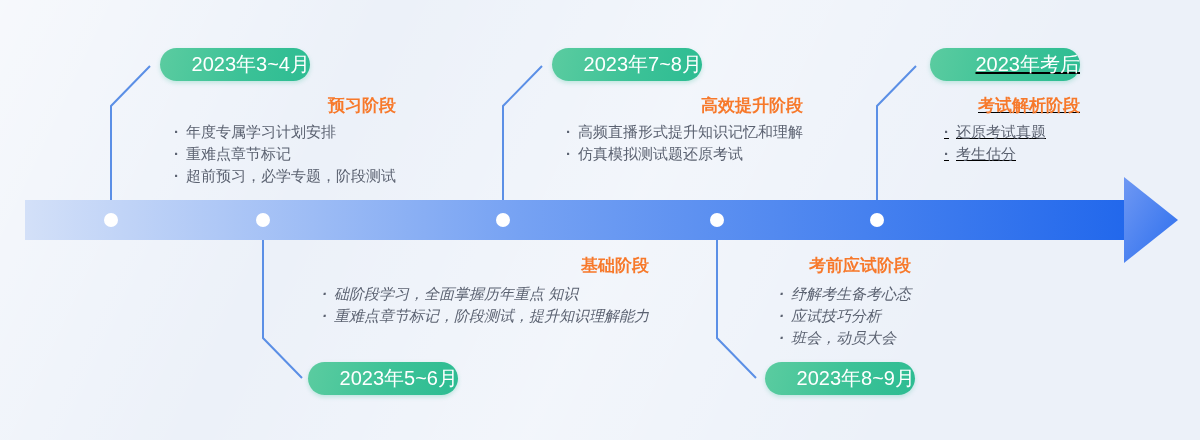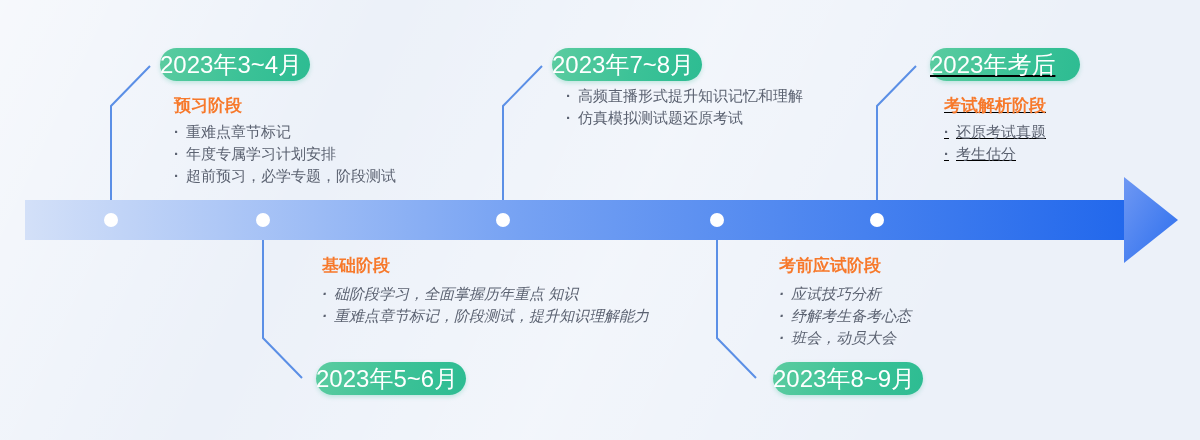--- a/index.html
+++ b/index.html
@@ -21,52 +21,53 @@
   
   .phase{
     position:absolute;
     white-space:nowrap;
   }
   .pill{
     width:150px;height:33px;
     border-radius:17px;
     background:linear-gradient(105deg,#5bcca0 0%,#3cc297 55%,#2dbc92 100%);
     color:#ffffff;
-    font-size:24px;
+    font-size:20px;
     line-height:33px;
-    text-align:left;
+    text-align:right;
     box-shadow:0 2px 4px rgba(46,189,147,0.25);
   }
   .phase-title{
     margin:13px 0 0 14px;
     font-size:17px;
     font-weight:bold;
     color:#f7792b;
     line-height:23px;
+    text-align:right;
   }
   .bullets{
     list-style:none;
     margin:4px 0 0 14px;
     padding:0;
   }
   .bullets li{
     font-size:15px;
     line-height:22px;
     color:#5b6271;
   }
   .bullets li::before{
     content:"\00B7";
     font-weight:bold;
     margin-right:7px;
     color:#5b6271;
   }
   
   .phase.bottom .phase-title{margin:2px 0 0 14px;}
   .phase.bottom .bullets{margin-top:6px;font-style:italic;}
-  .phase.bottom .pill{position:absolute;left:8px;top:110px;}
+  .phase.bottom .pill{position:absolute;left:0;top:110px;}
   .phase.bottom{height:150px;}
   
   #phase-1{left:160px;top:48px;}
   #phase-3{left:552px;top:48px;}
   #phase-5{left:930px;top:48px;text-decoration:underline;}
   #phase-2{left:308px;top:252px;}
   #phase-4{left:765px;top:252px;}
 </style>
 </head>
 <body>
@@ -99,48 +100,49 @@
     <circle cx="263" cy="220" r="7" fill="#ffffff"></circle>
     <circle cx="503" cy="220" r="7" fill="#ffffff"></circle>
     <circle cx="717" cy="220" r="7" fill="#ffffff"></circle>
     <circle cx="877" cy="220" r="7" fill="#ffffff"></circle>
   </svg>
 
   <div class="phase top" id="phase-1">
     <div class="pill">2023年3~4月</div>
     <div class="phase-title">预习阶段</div>
     <ul class="bullets">
+      <li>年度专属学习计划安排</li>
       <li>重难点章节标记</li>
-      <li>年度专属学习计划安排</li>
       <li>超前预习，必学专题，阶段测试</li>
     </ul>
   </div>
 
   <div class="phase bottom" id="phase-2">
     <div class="phase-title">基础阶段</div>
     <ul class="bullets">
       <li>础阶段学习，全面掌握历年重点 知识</li>
       <li>重难点章节标记，阶段测试，提升知识理解能力</li>
     </ul>
     <div class="pill">2023年5~6月</div>
   </div>
 
   <div class="phase top" id="phase-3">
     <div class="pill">2023年7~8月</div>
+    <div class="phase-title">高效提升阶段</div>
     <ul class="bullets">
       <li>高频直播形式提升知识记忆和理解</li>
       <li>仿真模拟测试题还原考试</li>
     </ul>
   </div>
 
   <div class="phase bottom" id="phase-4">
     <div class="phase-title">考前应试阶段</div>
     <ul class="bullets">
+      <li>纾解考生备考心态</li>
       <li>应试技巧分析</li>
-      <li>纾解考生备考心态</li>
       <li>班会，动员大会</li>
     </ul>
     <div class="pill">2023年8~9月</div>
   </div>
 
   <div class="phase top" id="phase-5">
     <div class="pill">2023年考后</div>
     <div class="phase-title">考试解析阶段</div>
     <ul class="bullets">
       <li>还原考试真题</li>

